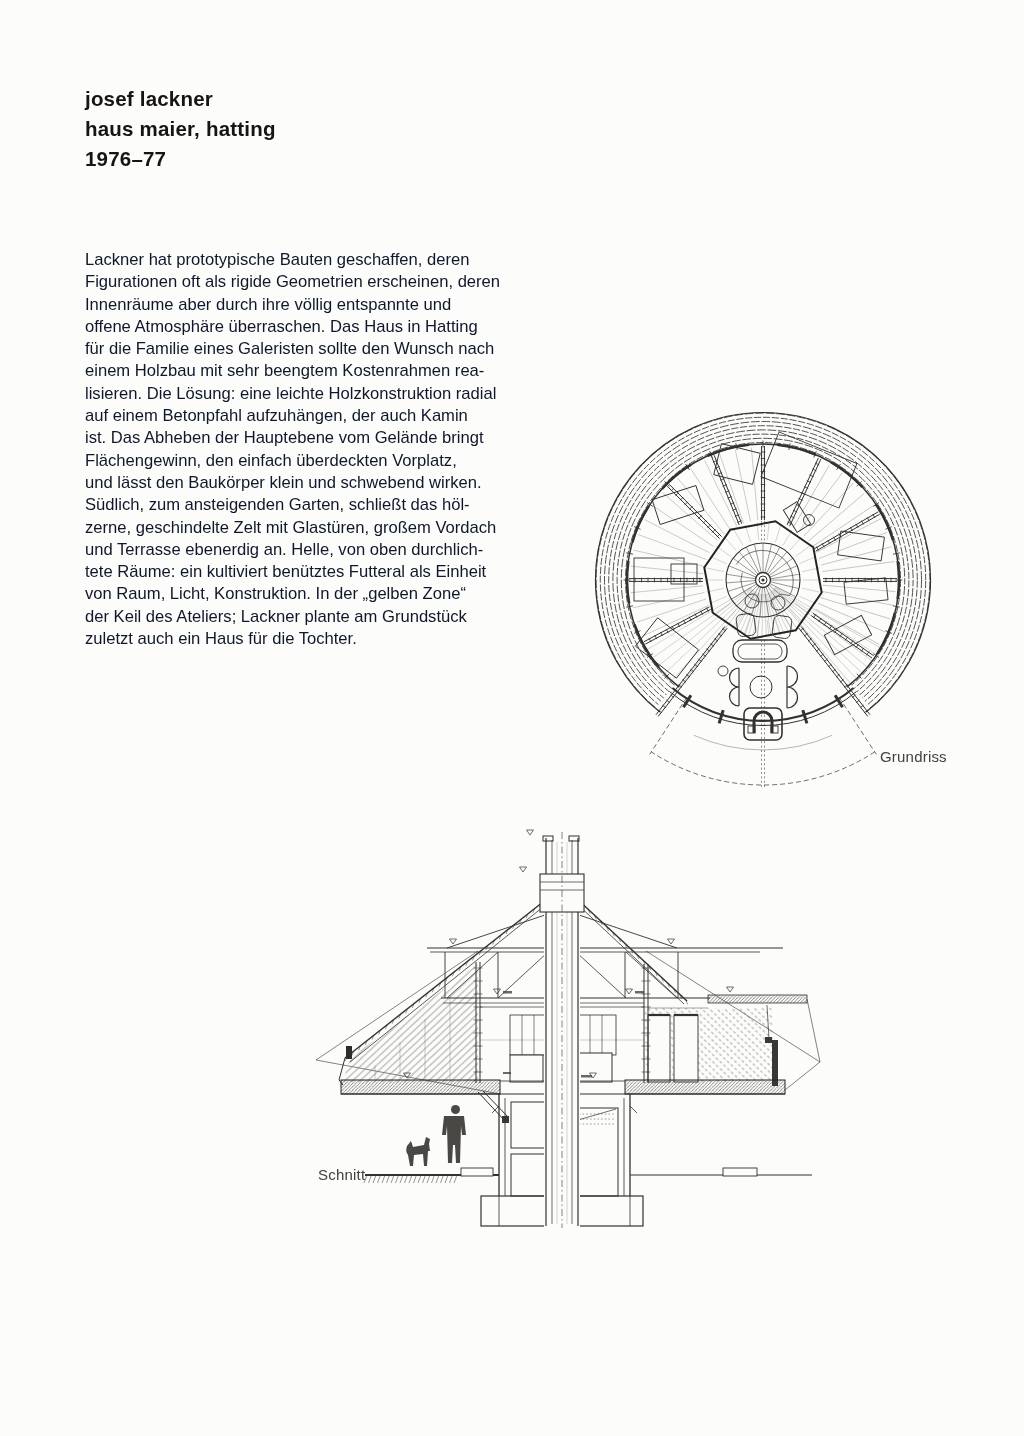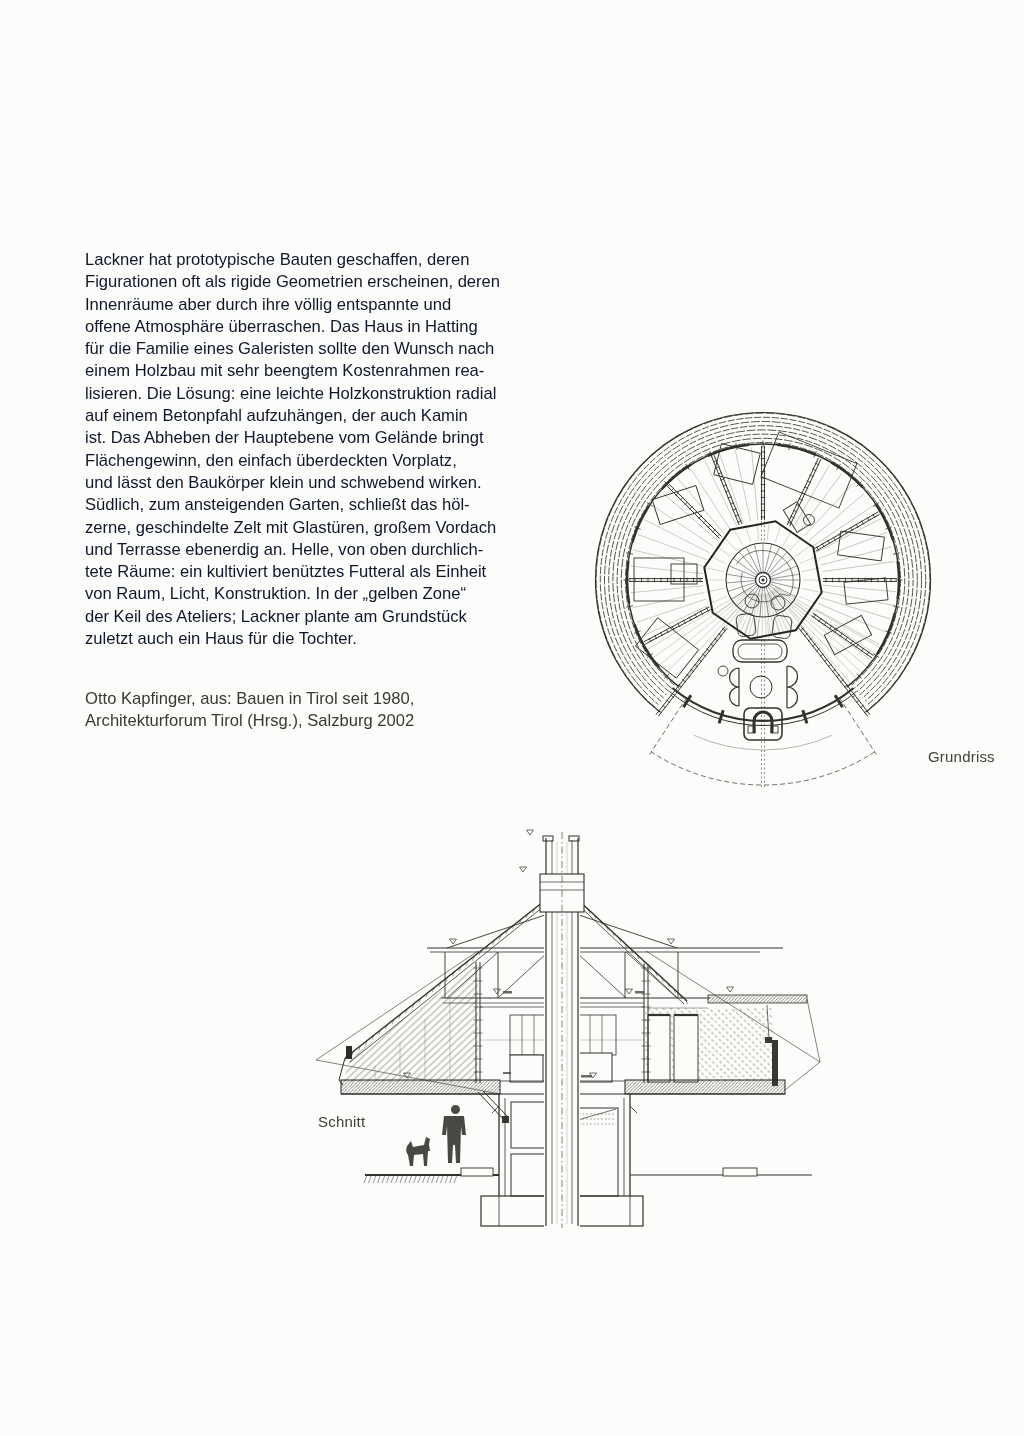--- a/index.html
+++ b/index.html
@@ -20,53 +20,56 @@
     white-space:pre-line;margin:0;
   }
   .attribution{
     position:absolute;left:85px;top:688px;width:440px;
     font-size:16.6px;line-height:22.3px;color:#3b3833;
     white-space:pre-line;margin:0;
   }
   .figure-caption{
     position:absolute;font-size:15px;color:#44413d;letter-spacing:.2px;
   }
-  .caption-plan{left:880px;top:748px;margin-left:48px;}
-  .caption-section{left:318px;top:1113px;}
+  .caption-plan{left:880px;top:748px;}
+  .caption-section{left:318px;top:1166px;}
   svg.drawing{position:absolute;}
   #plan-svg{left:588px;top:402px;}
   #section-svg{left:295px;top:818px;}
 </style>
 </head>
 <body>
 
 <div class="page">
 
+  <div class="title-block">
+    <div>josef lackner</div>
+    <div>haus maier, hatting</div>
+    <div>1976–77</div>
+  </div>
 
   <p class="body-text">Lackner hat prototypische Bauten geschaffen, deren
 Figurationen oft als rigide Geometrien erscheinen, deren
 Innenräume aber durch ihre völlig entspannte und
 offene Atmosphäre überraschen. Das Haus in Hatting
 für die Familie eines Galeristen sollte den Wunsch nach
 einem Holzbau mit sehr beengtem Kostenrahmen rea-
 lisieren. Die Lösung: eine leichte Holzkonstruktion radial
 auf einem Betonpfahl aufzuhängen, der auch Kamin
 ist. Das Abheben der Hauptebene vom Gelände bringt
 Flächengewinn, den einfach überdeckten Vorplatz,
 und lässt den Baukörper klein und schwebend wirken.
 Südlich, zum ansteigenden Garten, schließt das höl-
 zerne, geschindelte Zelt mit Glastüren, großem Vordach
 und Terrasse ebenerdig an. Helle, von oben durchlich-
 tete Räume: ein kultiviert benütztes Futteral als Einheit
 von Raum, Licht, Konstruktion. In der „gelben Zone“
 der Keil des Ateliers; Lackner plante am Grundstück
 zuletzt auch ein Haus für die Tochter.</p>
 
-  <p class="attribution">Otto Kapfinger, aus: Bauen in Tirol seit 1980,
-Architekturforum Tirol (Hrsg.), Salzburg 2002</p>
 
   <svg id="plan-svg" class="drawing" width="400" height="385" viewBox="0 0 400 385" xmlns="http://www.w3.org/2000/svg">
       <circle cx="175" cy="178" r="137.5" fill="none" stroke="#4c4a47" stroke-width="0.95" stroke-dasharray="7.2 1.7" stroke-dashoffset="0.0"></circle>
       <circle cx="175" cy="178" r="141.7" fill="none" stroke="#4c4a47" stroke-width="0.95" stroke-dasharray="8.8 1.7" stroke-dashoffset="4.3"></circle>
       <circle cx="175" cy="178" r="145.9" fill="none" stroke="#4c4a47" stroke-width="0.95" stroke-dasharray="7.2 1.7" stroke-dashoffset="8.6"></circle>
       <circle cx="175" cy="178" r="150.1" fill="none" stroke="#4c4a47" stroke-width="0.95" stroke-dasharray="8.8 1.7" stroke-dashoffset="12.9"></circle>
       <circle cx="175" cy="178" r="154.3" fill="none" stroke="#4c4a47" stroke-width="0.95" stroke-dasharray="7.2 1.7" stroke-dashoffset="17.2"></circle>
       <circle cx="175" cy="178" r="158.5" fill="none" stroke="#4c4a47" stroke-width="0.95" stroke-dasharray="8.8 1.7" stroke-dashoffset="21.5"></circle>
       <circle cx="175" cy="178" r="162.7" fill="none" stroke="#4c4a47" stroke-width="0.95" stroke-dasharray="7.2 1.7" stroke-dashoffset="25.8"></circle>
       <circle cx="175" cy="178" r="166.9" fill="none" stroke="#4c4a47" stroke-width="0.95" stroke-dasharray="8.8 1.7" stroke-dashoffset="30.1"></circle>

